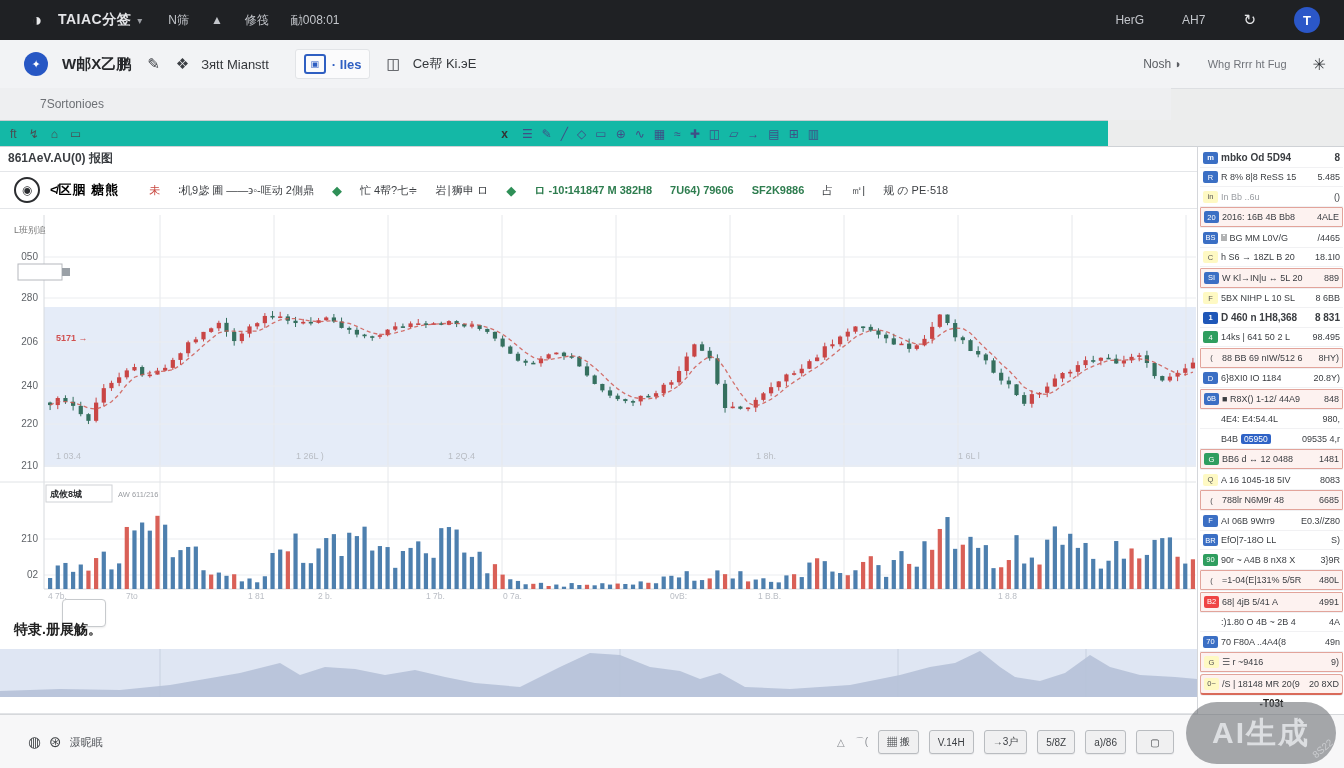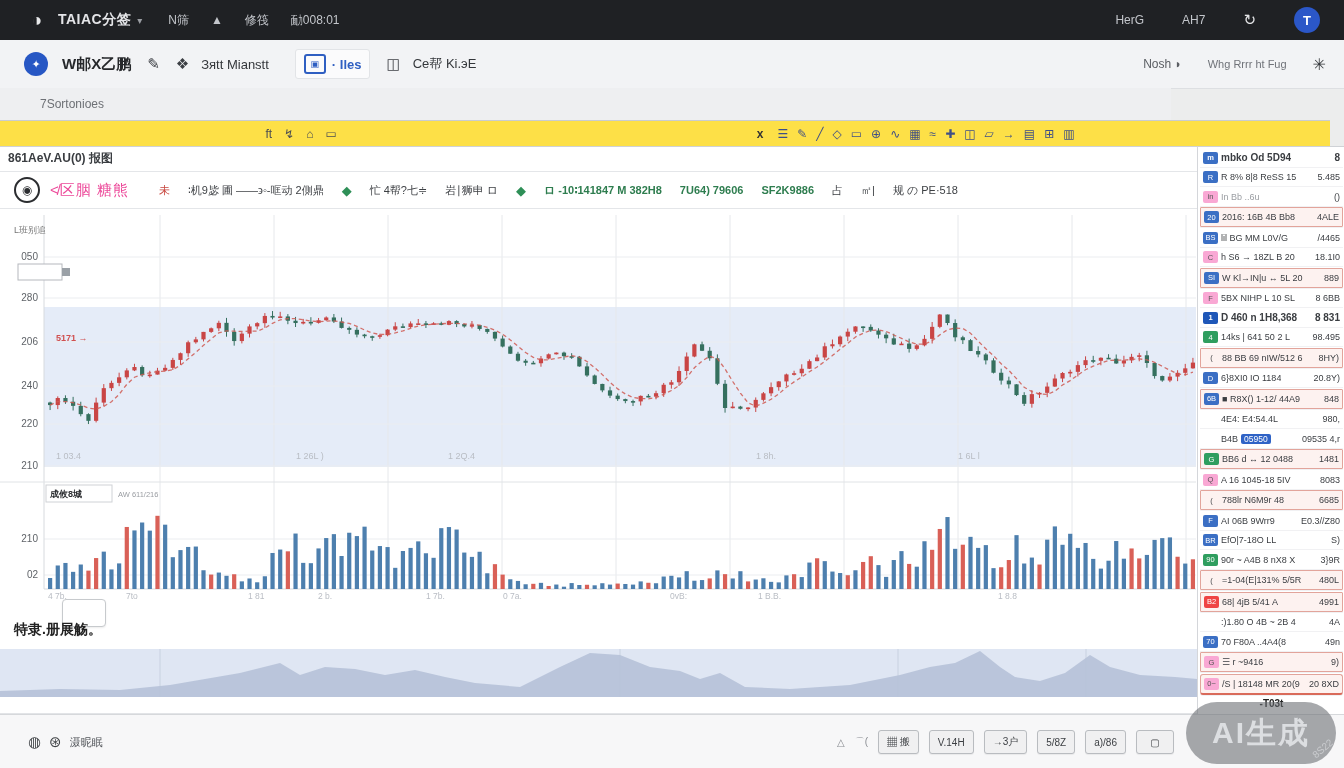--- a/index.html
+++ b/index.html
@@ -20,52 +20,52 @@
   .t2-ic{margin-left:16px;font-size:15px;color:#3c3f44;}
   .t2-text{margin-left:12px;font-size:13px;color:#34373b;}
   .t2-seg{margin-left:26px;display:flex;align-items:center;gap:6px;padding:4px 8px;background:#fbfbfc;border:1px solid #e2e4e7;border-radius:3px;}
   .t2-boxic{width:18px;height:16px;border:2px solid #2f5fc2;border-radius:3px;color:#2f5fc2;font-size:9px;display:flex;align-items:center;justify-content:center;}
   .t2-blue{color:#2f5fc2;font-weight:bold;font-size:13px;}
   .t2-right{margin-left:auto;display:flex;align-items:center;gap:26px;margin-right:18px;font-size:12px;color:#5a5d62;}
   
   .crumb{position:absolute;left:0;top:88px;width:1171px;height:32px;background:#eeeff1;display:flex;align-items:center;}
   .crumb span{margin-left:40px;font-size:12px;color:#6d7075;}
   
-  .toolstrip{position:absolute;left:0;top:120px;width:1330px;height:26px;background:#fde047;border-top:1px solid #c9ccd0;border-bottom:1px solid #c5c8cc;display:flex;align-items:center;font-size:12px;color:#4a4d52;justify-content:center;}
+  .toolstrip{position:absolute;left:0;top:120px;width:1108px;height:26px;background:#14b8a6;border-top:1px solid #c9ccd0;border-bottom:1px solid #c5c8cc;display:flex;align-items:center;font-size:12px;color:#4a4d52;}
   .ts-left{display:flex;gap:12px;margin-left:10px;align-items:center;}
   .ts-left span{cursor:pointer;}
   .ts-x{margin-left:420px;font-size:12px;color:#333;font-weight:bold;}
   .ts-tools{display:flex;gap:9px;margin-left:14px;align-items:center;color:#3b5fae;}
   .tsi{font-size:12px;cursor:pointer;color:#3f4f86;}
   
   .main{position:absolute;left:0;top:146px;width:1197px;height:568px;background:#fff;border-top:1px solid #cfd2d6;}
   .subheader{position:absolute;left:8px;top:3px;font-size:12px;color:#3a3d41;font-weight:bold;}
   .stockbar{position:absolute;left:0;top:24px;width:1197px;height:36px;border-top:1px solid #e4e6e9;border-bottom:1px solid #e4e6e9;display:flex;align-items:center;}
   .sb-logo{width:22px;height:22px;border-radius:50%;border:2px solid #2b2d30;color:#2b2d30;font-size:12px;display:flex;align-items:center;justify-content:center;margin-left:14px;}
-  .sb-name{margin-left:10px;font-size:15px;font-weight:normal;color:#ec4899;letter-spacing:1px;}
+  .sb-name{margin-left:10px;font-size:13px;font-weight:bold;color:#000000;letter-spacing:1px;}
   .sb-cells{display:flex;align-items:center;gap:18px;margin-left:30px;}
   .sb-c{font-size:11px;white-space:nowrap;}
   .sb-c.dark{color:#3c3f43;}
   .sb-c.green{color:#2e7d4f;font-weight:bold;}
   .sb-c.red-ic{color:#c8463e;}
   .sb-c.green-ic{color:#2e8f57;font-size:13px;}
   .chart-svg{position:absolute;left:0;top:60px;}
   .midlabel{position:absolute;left:14px;top:474px;font-size:14px;font-weight:bold;color:#222;}
   .nav-svg{position:absolute;left:0;top:502px;}
   .axisrow{position:absolute;left:0;top:550px;width:1197px;height:18px;background:#fff;border-top:1px solid #e2e4e7;border-bottom:1px solid #cfd2d6;margin-top:16px;}
   .axisrow span{position:absolute;top:2px;font-size:10px;color:#77797e;}
   .mini-box2{position:absolute;left:62px;top:452px;width:42px;height:26px;background:#fff;border:1px solid #c7cacd;border-radius:4px;box-shadow:0 1px 2px rgba(0,0,0,.08);}
   
   .sidebar{position:absolute;left:1197px;top:146px;width:147px;height:568px;background:#fff;border-left:1px solid #d4d6da;border-top:1px solid #cfd2d6;overflow:hidden;}
   .srow{display:flex;align-items:center;height:18px;margin:1.5px 2px;padding:0 3px;font-size:9px;color:#3a3d41;white-space:nowrap;overflow:hidden;box-shadow:0 1px 0 #f1f1f3;}
   .srow .badge{flex:0 0 auto;min-width:13px;height:12px;border-radius:2px;font-size:7.5px;display:flex;align-items:center;justify-content:center;margin-right:3px;padding:0 1px;}
   .b-blue{background:#3b6fc4;color:#fff;}
   .b-bluebold{background:#1f57b8;color:#fff;font-weight:bold;}
   .b-green{background:#2f9e5f;color:#fff;}
-  .b-gray{background:#f9a8d4;color:#555;}
+  .b-gray{background:#fef9c3;color:#555;}
   .b-red{background:#ef4444;color:#fff;}
   .b-none{display:none;}
   .srow .txt{overflow:hidden;}
   .srow .rt{margin-left:auto;color:#3a3d41;padding-left:3px;}
   .srow.pink{border:1px solid #e2a49b;background:#fdf2f0;border-radius:1px;}
   .srow.pinku{border:1px solid #e2a49b;background:#fdf2f0;border-radius:3px;border-bottom:2px solid #d96a5a;}
   .srow.bold{font-weight:bold;font-size:10px;}
   .srow.dim{color:#9a9da2;}
   .chip{background:#2f63c6;color:#fff;border-radius:2px;padding:0 3px;margin:0 3px;font-size:8.5px;}
   .side-footer{text-align:center;font-size:10px;font-weight:bold;color:#222;margin-top:3px;}

